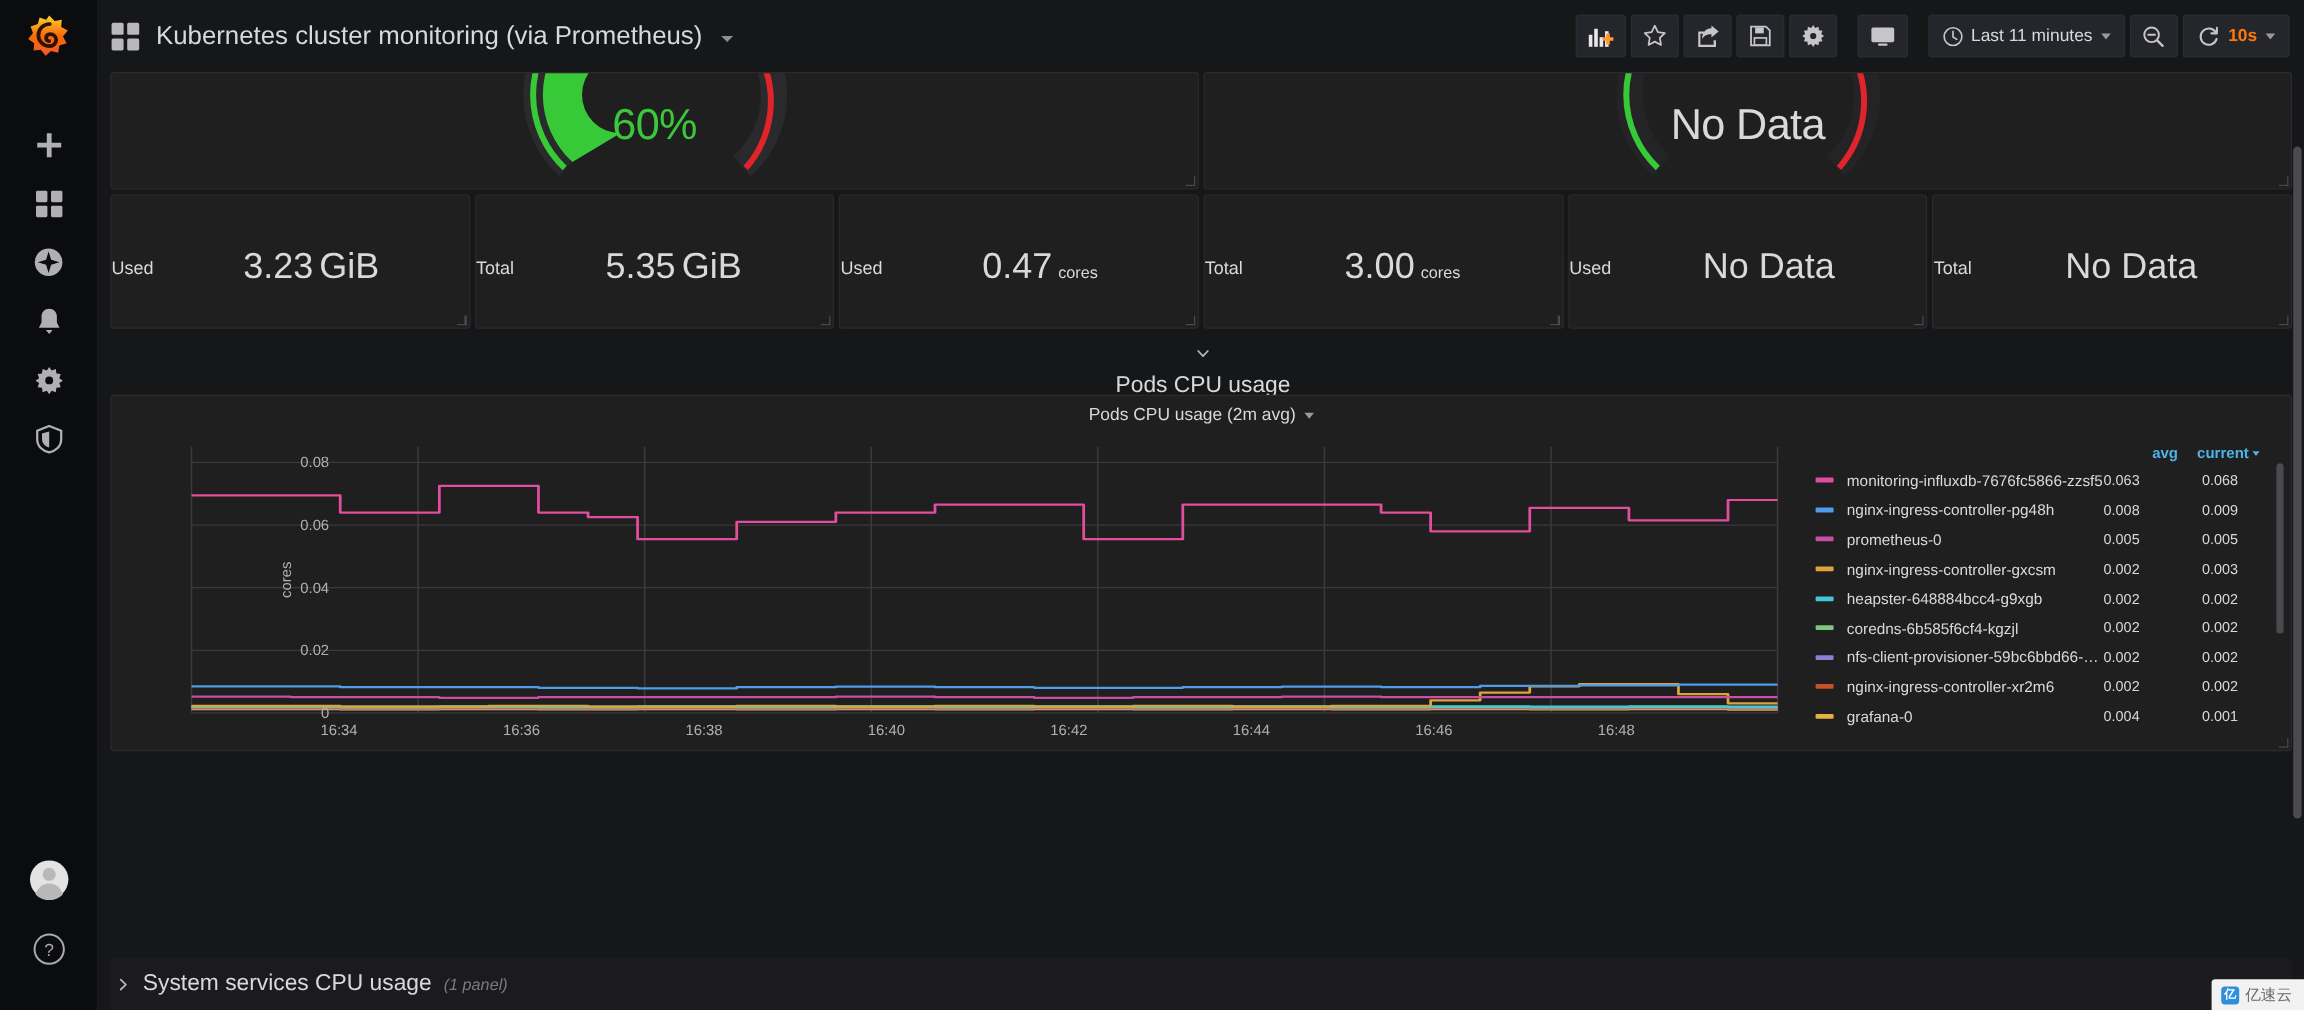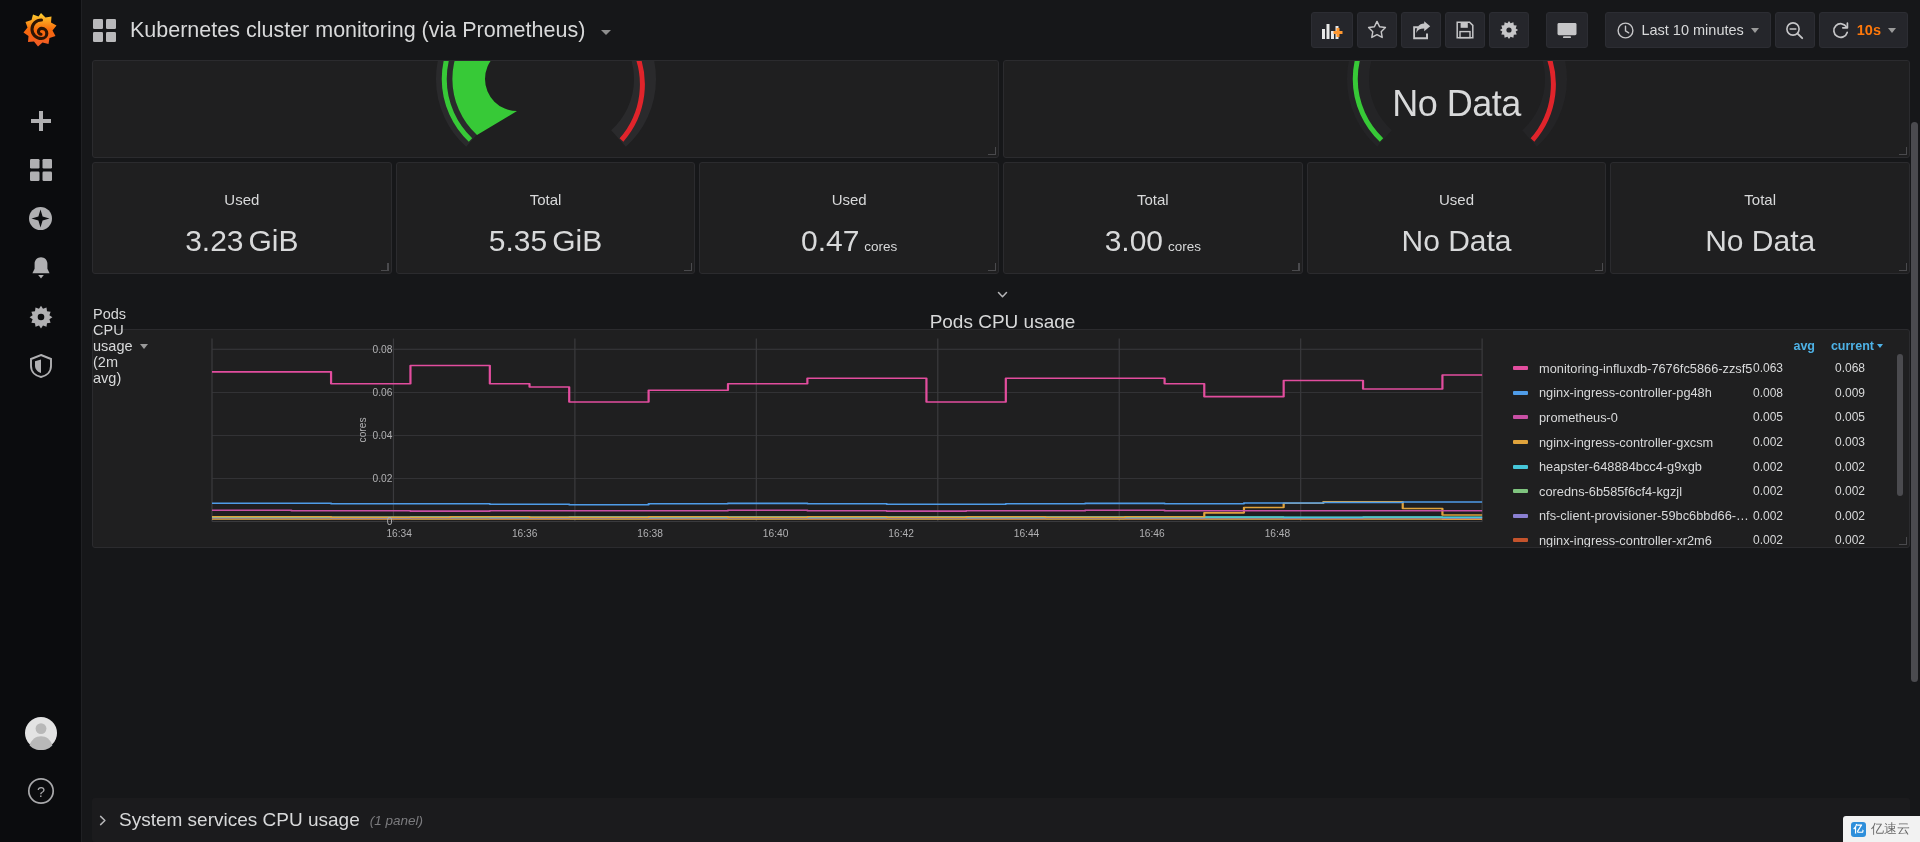--- a/index.html
+++ b/index.html
@@ -111,22 +111,22 @@
     font-size: 36px; font-weight: 400;
     letter-spacing: -0.5px;
   }
   .gauge-value.green { color: #3bc73b; }
   .gauge-value.nodata { color: #d8d9da; font-size: 36px; }
 
   
   .stat-row { margin-top: 4px; }
   .stat-panel {
     height: 112px; flex: 1;
-    display: flex; flex-direction: column; align-items: center;
-    padding-top: 28px;
+    display: flex; align-items: center;
+    padding-top: 10px;
   }
   .stat-title { font-size: 15px; color: #d8d9da; }
   .stat-val-wrap {
     flex: 1; display: flex; align-items: center; justify-content: center;
     width: 100%;
   }
   .stat-value {
     font-size: 30px; color: #d8d9da; display: flex; align-items: baseline; gap: 5px;
   }
   .stat-unit { font-size: 13.5px; color: #d8d9da; }
@@ -138,21 +138,21 @@
     cursor: pointer;
     flex-direction: column;
   }
   .row-chev {
     width: 14px; height: 14px; display: flex; align-items: center; justify-content: center;
   }
   .row-title { font-size: 19px; color: #d8d9da; font-weight: 500; }
   .row-count { font-size: 13.5px; color: #7b7b7e; font-style: italic; }
 
   
-  .graph-panel { margin-top: 3px; height: 219px; display: flex; flex-direction: row; }
+  .graph-panel { margin-top: 3px; height: 297px; display: flex; flex-direction: column; }
   .graph-header {
     height: 32px; display: flex; align-items: center; justify-content: center;
     gap: 7px; flex: 0 0 32px;
   }
   .graph-title { font-size: 14.5px; color: #d8d9da; font-weight: 500; }
   .graph-body { flex: 1; display: flex; min-height: 0; }
   .plot-area { flex: 1; position: relative; min-width: 0; }
   .legend-area {
     width: 420px; flex: 0 0 420px; position: relative;
     padding-top: 6px; overflow: hidden;
@@ -362,21 +362,21 @@
             <rect x="1.5" y="3" width="19" height="12.2" rx="1.4" fill="#c6c6c8"></rect>
             <rect x="7" y="16.2" width="8" height="1.9" rx="0.9" fill="#c6c6c8"></rect>
           </svg>
         </div>
         <div class="tbtn-sep"></div>
         <div class="tbtn wide">
           <svg width="17" height="17" viewBox="0 0 17 17">
             <circle cx="8.5" cy="8.5" r="7.4" fill="none" stroke="#c6c6c8" stroke-width="1.4"></circle>
             <path d="M8.5 4.2 v4.7 l3.2 1.9" fill="none" stroke="#c6c6c8" stroke-width="1.4" stroke-linecap="round"></path>
           </svg>
-          <span class="tbtn-label">Last 10 minutes</span>
+          <span class="tbtn-label">Last 11 minutes</span>
           <span class="mini-caret"></span>
         </div>
         <div class="tbtn">
           <svg width="19" height="19" viewBox="0 0 19 19">
             <circle cx="8" cy="8" r="6.1" fill="none" stroke="#c6c6c8" stroke-width="1.6"></circle>
             <path d="M5.2 8 h5.6" stroke="#c6c6c8" stroke-width="1.6" stroke-linecap="round"></path>
             <path d="M12.6 12.6 L17.2 17.2" stroke="#c6c6c8" stroke-width="1.9" stroke-linecap="round"></path>
           </svg>
         </div>
         <div class="tbtn wide">
@@ -400,20 +400,21 @@
               <svg width="250" height="160" viewBox="0 0 250 160">
                 <path d="M 52.5 139.5 A 80 80 0 0 1 52.5 20.5" fill="none" stroke="#2a2a2c" stroke-width="22"></path>
                 <path d="M 197.5 20.5 A 80 80 0 0 1 197.5 139.5" fill="none" stroke="#2a2a2c" stroke-width="22"></path>
                 <path d="M 125 0 A 80 80 0 0 1 197.5 20.5" fill="none" stroke="#2a2a2c" stroke-width="22"></path>
                 <path d="M 52.5 20.5 A 80 80 0 0 1 125 0" fill="none" stroke="#2a2a2c" stroke-width="22"></path>
                 <path d="M 49.5 141 A 84 84 0 0 1 49.5 19" fill="none" stroke="#37c937" stroke-width="5"></path>
                 <path d="M 200.5 19 A 84 84 0 0 1 212 47" fill="none" stroke="#eb7b18" stroke-width="5"></path>
                 <path d="M 212 47 A 84 84 0 0 1 200.5 141" fill="none" stroke="#e0242b" stroke-width="5"></path>
                 <path d="M 56 136 A 76 76 0 0 1 56 24 L 96 48 A 30 30 0 0 0 96 112 Z" fill="#37c937"></path>
               </svg>
+              <div class="gauge-value green">60%</div>
             </div>
           </div>
           <div class="resize-grip"></div>
         </div>
 
 
         <div class="panel gauge-panel">
           <div class="gauge-inner">
             <div class="gauge-svg-wrap">
               <svg width="250" height="160" viewBox="0 0 250 160">

